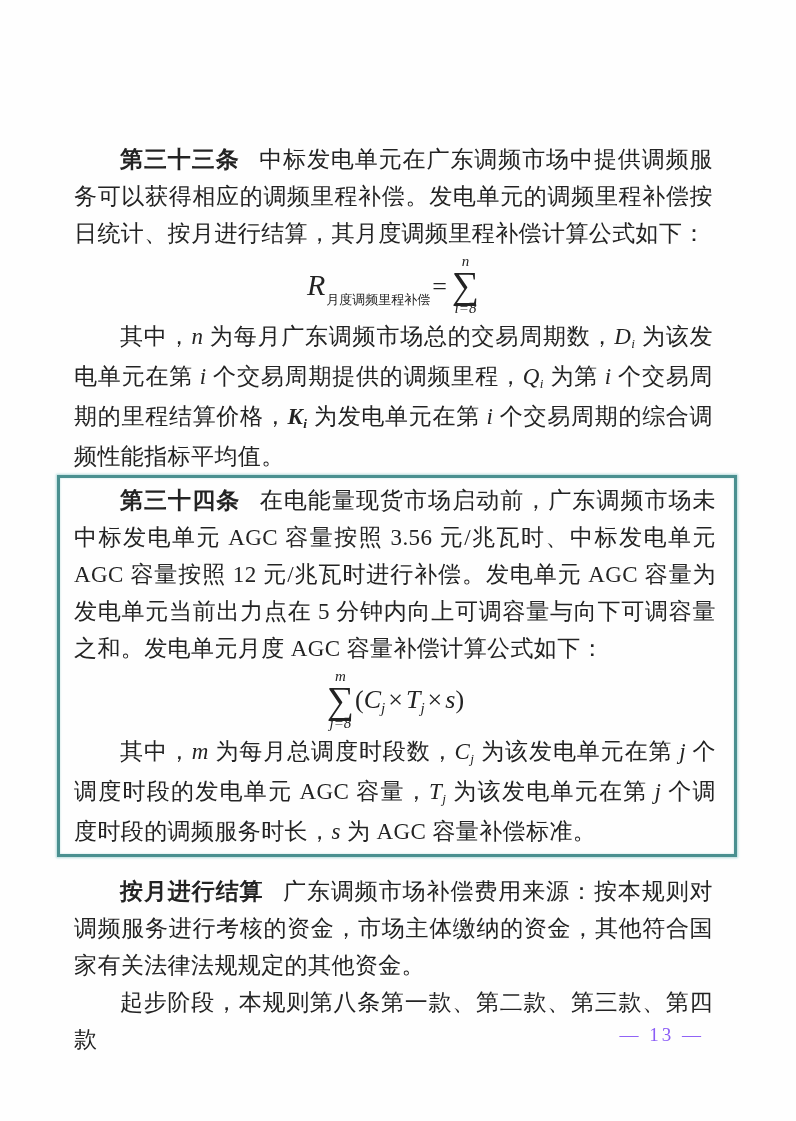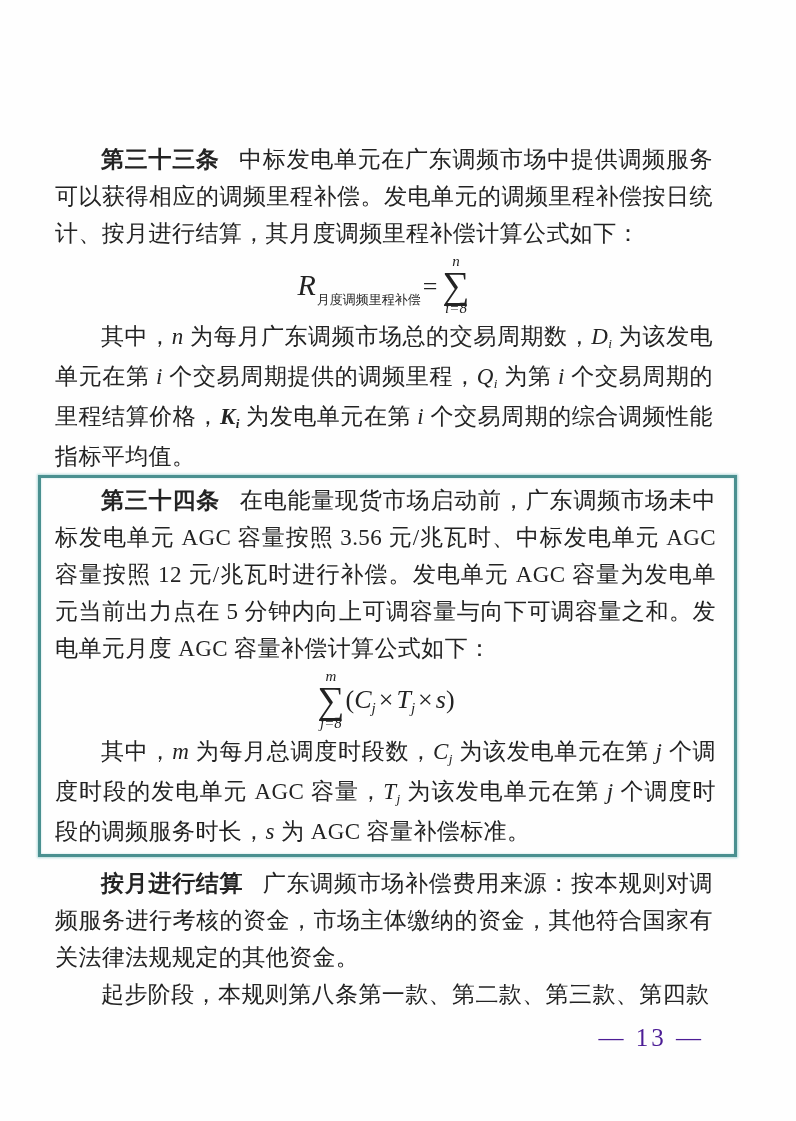--- a/index.html
+++ b/index.html
@@ -10,21 +10,21 @@
   .page {
     position: relative;
     width: 796px;
     height: 1121px;
     background: #fefefe;
     font-family: "Liberation Serif", "DejaVu Serif", serif;
     color: #232323;
     overflow: hidden;
   }
   .content {
-    padding: 141px 83px 0 55px;
+    padding: 141px 83px 0 74px;
   }
   .para {
     margin: 0;
     font-size: 23px;
     line-height: 37px;
     text-align: justify;
     text-justify: inter-character;
     text-indent: 2em;
     letter-spacing: 0.4px;
   }
@@ -61,30 +61,30 @@
     margin: 0 1px;
   }
   .f-sigma .f-lim { font-size: 15px; font-style: italic; line-height: 1; }
   .f-sigma .f-sym { font-size: 38px; line-height: 0.85; font-style: normal; }
   .f-rhs { font-size: 26px; white-space: nowrap; }
   .f-rhs .seg-vsub { top: 0.32em; }
   
   .hl-box {
     border: 3px solid #4a9090;
     box-shadow: 0 0 2px 1px rgba(150, 205, 205, 0.7), inset 0 0 2px 0 rgba(150, 205, 205, 0.7);
-    margin: 0 -24px 8px -17px;
+    margin: 0 -24px 16px -17px;
     padding: 4px 18px 4px 14px;
   }
   .page-number {
     position: absolute;
     top: 1024px;
     right: 92px;
-    font-size: 25px;
+    font-size: 19px;
     letter-spacing: 3px;
-    color: #4c1d95;
+    color: #8b5cf6;
   }
 </style>
 </head>
 <body>
 
 <div class="page">
   <div class="content">
 
     <p class="para"><span class="art-heading">第三十三条</span><span>中标发电单元在广东调频市场中提供调频服务可以获得相应的调频里程补偿。发电单元的调频里程补偿按日统计、按月进行结算，其月度调频里程补偿计算公式如下：</span></p>
 

